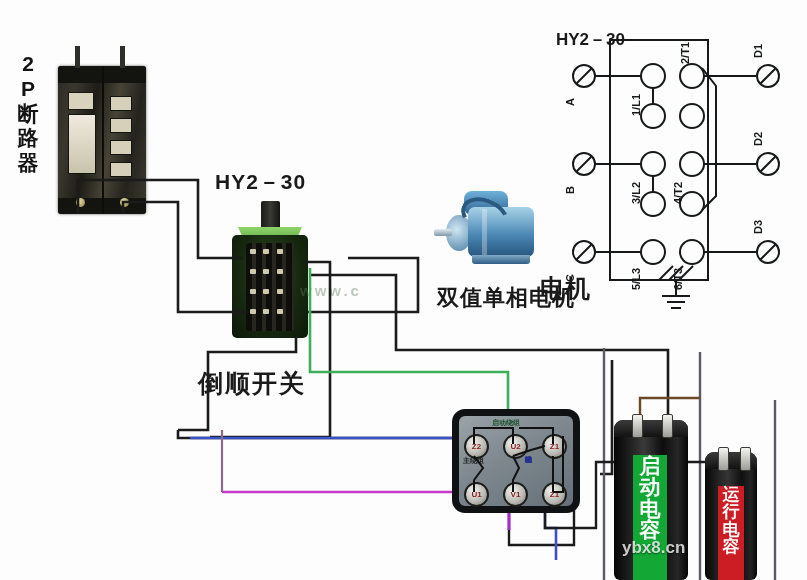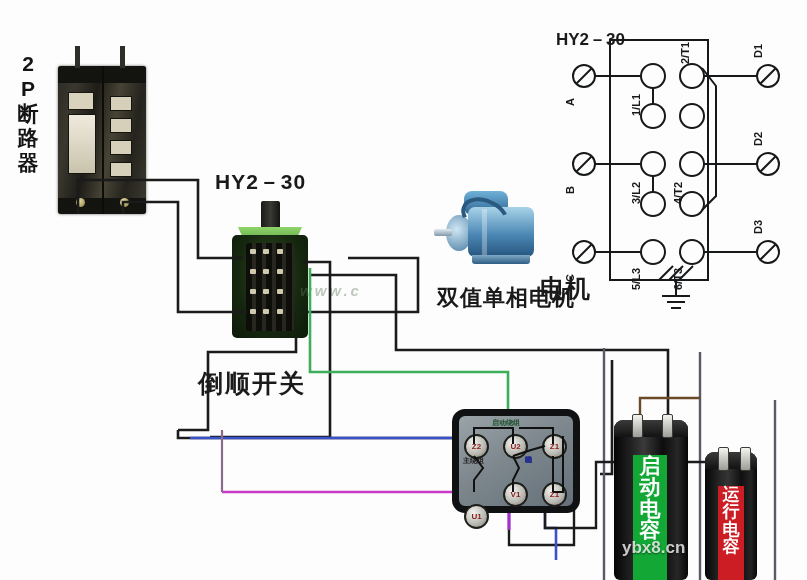--- a/index.html
+++ b/index.html
@@ -156,21 +156,21 @@
     <div class="mo-fan"></div>
     <div class="mo-shaft"></div>
     <div class="mo-top"></div>
     <div class="mo-body"></div>
     <div class="mo-band"></div>
     <div class="mo-foot"></div>
     <div class="mo-arc"></div>
   </div>
   <div class="abs lbl" style="left:437px;top:283px;font-size:22px;letter-spacing:1px;">双值单相电机</div>
 
-  <div class="wm" style="left:300px;top:282px;font-style:italic;">www.c</div>
+  <div class="wm" style="left:300px;top:282px;">www.c</div>
 
   <svg class="abs" style="left:0;top:0;" width="807" height="580">
 
     <path d="M78,214 L78,180 L198,180 L198,258 L243,258" fill="none" stroke="#1b1b1b" stroke-width="2.6"></path>
 
     <path d="M123,214 L123,202 L178,202 L178,312 L247,312" fill="none" stroke="#1b1b1b" stroke-width="2.6"></path>
 
     <path d="M303,262 L330,262 L330,437 L210,437" fill="none" stroke="#1b1b1b" stroke-width="2.6"></path>
 
     <path d="M296,336 L296,352 L208,352 L208,430 L178,430" fill="none" stroke="#1b1b1b" stroke-width="2.6"></path>
@@ -204,21 +204,21 @@
   </svg>
 
   <div class="jbox">
     <div class="jb-txt" style="left:33px;top:2px;color:#1d4f2d;">启动绕组</div>
     <div class="jb-txt" style="left:4px;top:40px;color:#222;">主绕组</div>
     <div class="jb-txt" style="left:64px;top:34px;color:#26318f;writing-mode:vertical-rl;">辅助绕组</div>
 
     <div class="term" style="left:5px;top:18px;">Z2</div>
     <div class="term" style="left:44px;top:18px;">U2</div>
     <div class="term" style="left:83px;top:18px;">Z1</div>
-    <div class="term" style="left:5px;top:66px;margin-top:22px;">U1</div>
+    <div class="term" style="left:5px;top:66px;">U1</div>
     <div class="term" style="left:44px;top:66px;">V1</div>
     <div class="term" style="left:83px;top:66px;">Z1</div>
 
     <svg class="abs" style="left:0;top:0;" width="114" height="90">
       <path d="M15,28 L15,12 L54,12 L54,28" fill="none" stroke="#111" stroke-width="2"></path>
       <path d="M60,12 L94,12 L94,28" fill="none" stroke="#111" stroke-width="2"></path>
       <path d="M15,40 L24,52 L15,64 L15,76" fill="none" stroke="#111" stroke-width="2"></path>
       <path d="M54,40 L60,52 L54,64 L54,76" fill="none" stroke="#111" stroke-width="2"></path>
       <path d="M94,40 L94,76" fill="none" stroke="#111" stroke-width="2"></path>
       <path d="M94,76 L104,76 L104,20" fill="none" stroke="#111" stroke-width="2"></path>

